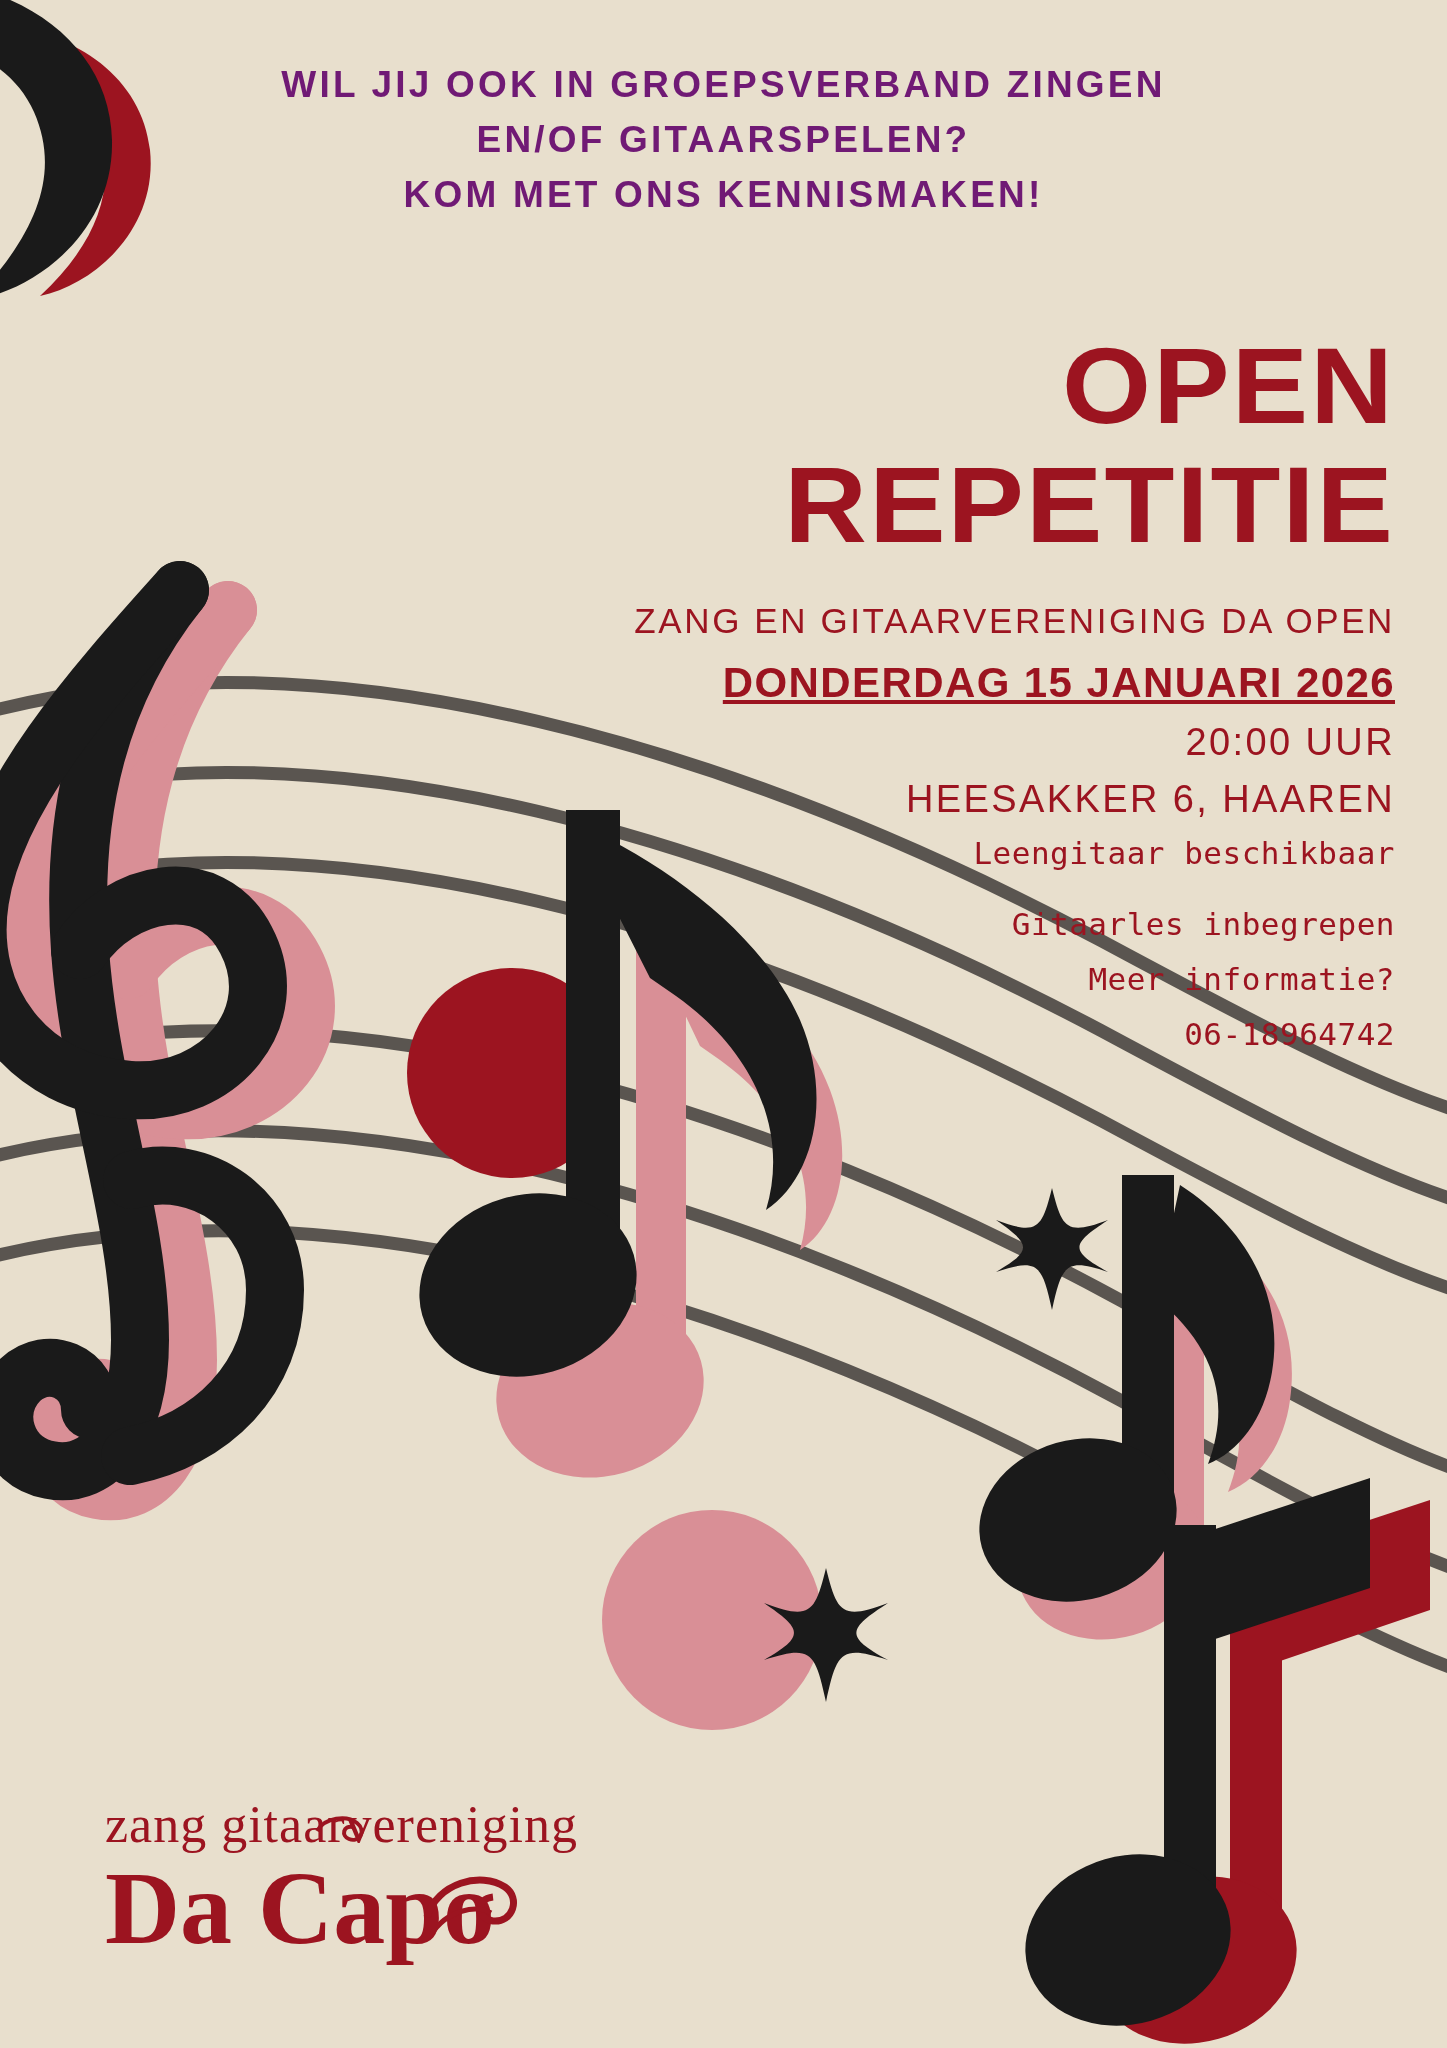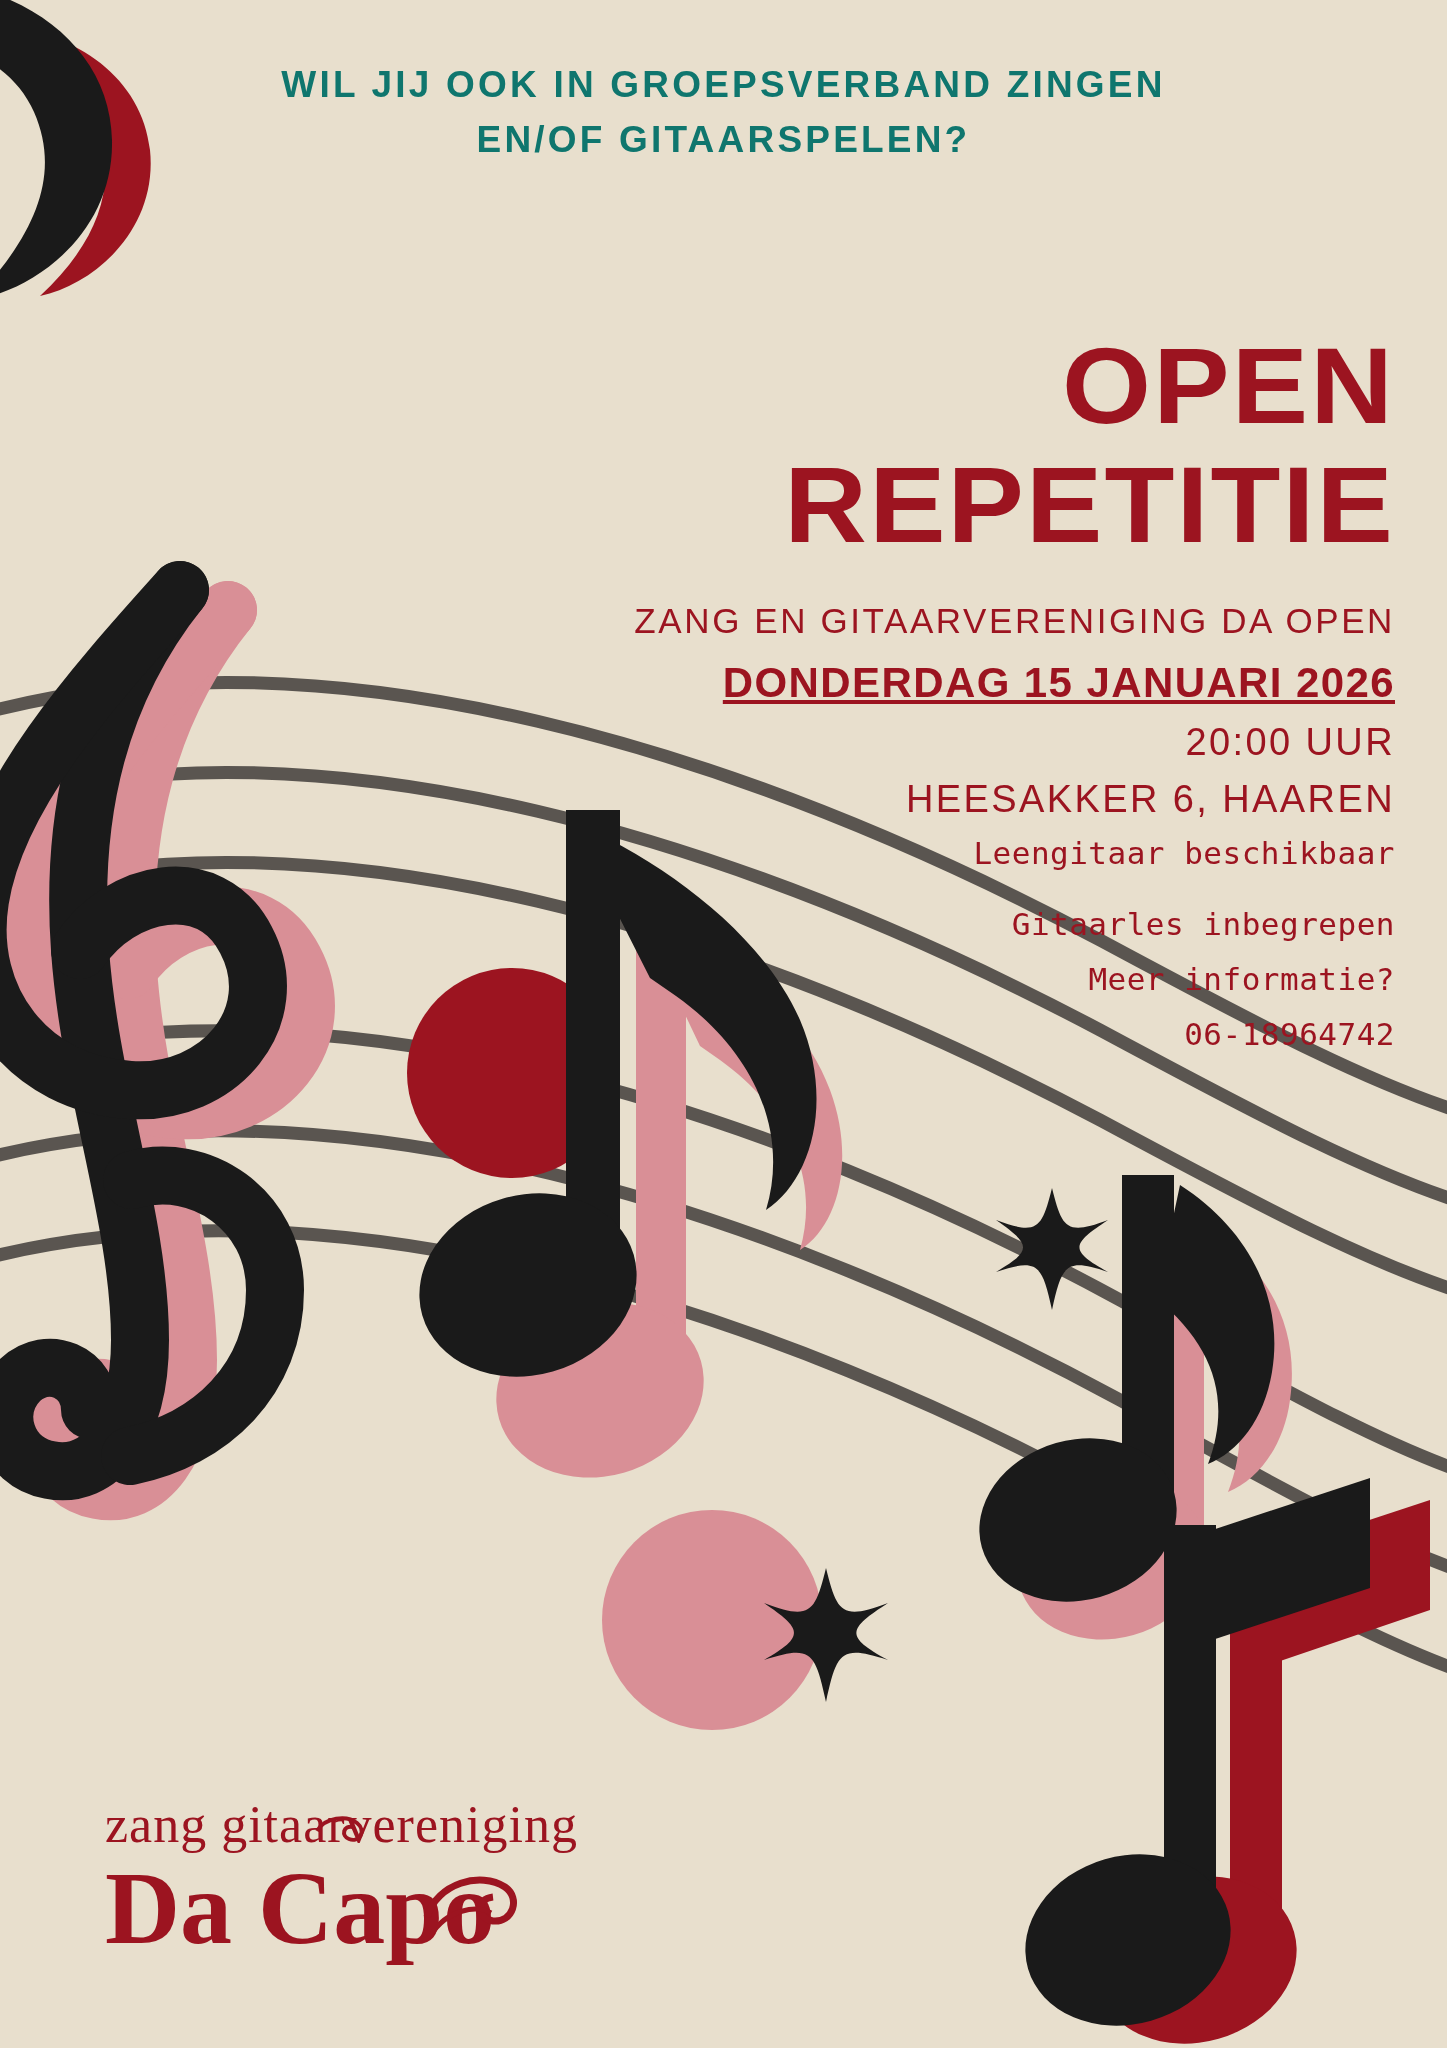--- a/index.html
+++ b/index.html
@@ -25,21 +25,21 @@
     pointer-events: none;
   }
 
   
   .headline {
     position: absolute;
     top: 58px;
     left: 0;
     width: 1447px;
     text-align: center;
-    color: #0f766e;
+    color: #701a75;
     font-weight: bold;
     font-size: 37px;
     letter-spacing: 3.2px;
     line-height: 1.48;
   }
   .headline div { white-space: nowrap; }
 
   
   .info {
     position: absolute;
@@ -208,20 +208,21 @@
       </g>
       <g fill="#1a1a1a" transform="translate(826,1636)">
         <path d="M0 -68 C 11 -24, 15 -15, 62 -33 C 22 -7, 18 0, 62 24 C 15 9, 11 15, 0 66 C -11 15, -15 9, -62 24 C -20 0, -24 -7, -62 -33 C -15 -15, -11 -24, 0 -68 Z"></path>
       </g>
     </g>
   </svg>
 
   <div class="headline">
     <div>WIL JIJ OOK IN GROEPSVERBAND ZINGEN</div>
     <div>EN/OF GITAARSPELEN?</div>
+    <div>KOM MET ONS KENNISMAKEN!</div>
   </div>
 
   <div class="info">
     <div class="title-open">OPEN</div>
     <div class="title-rep">REPETITIE</div>
     <div class="org">ZANG EN GITAARVERENIGING DA OPEN</div>
     <div class="date">DONDERDAG 15 JANUARI 2026</div>
     <div class="time">20:00 UUR</div>
     <div class="place">HEESAKKER 6, HAAREN</div>
     <div class="note-line">Leengitaar beschikbaar</div>

